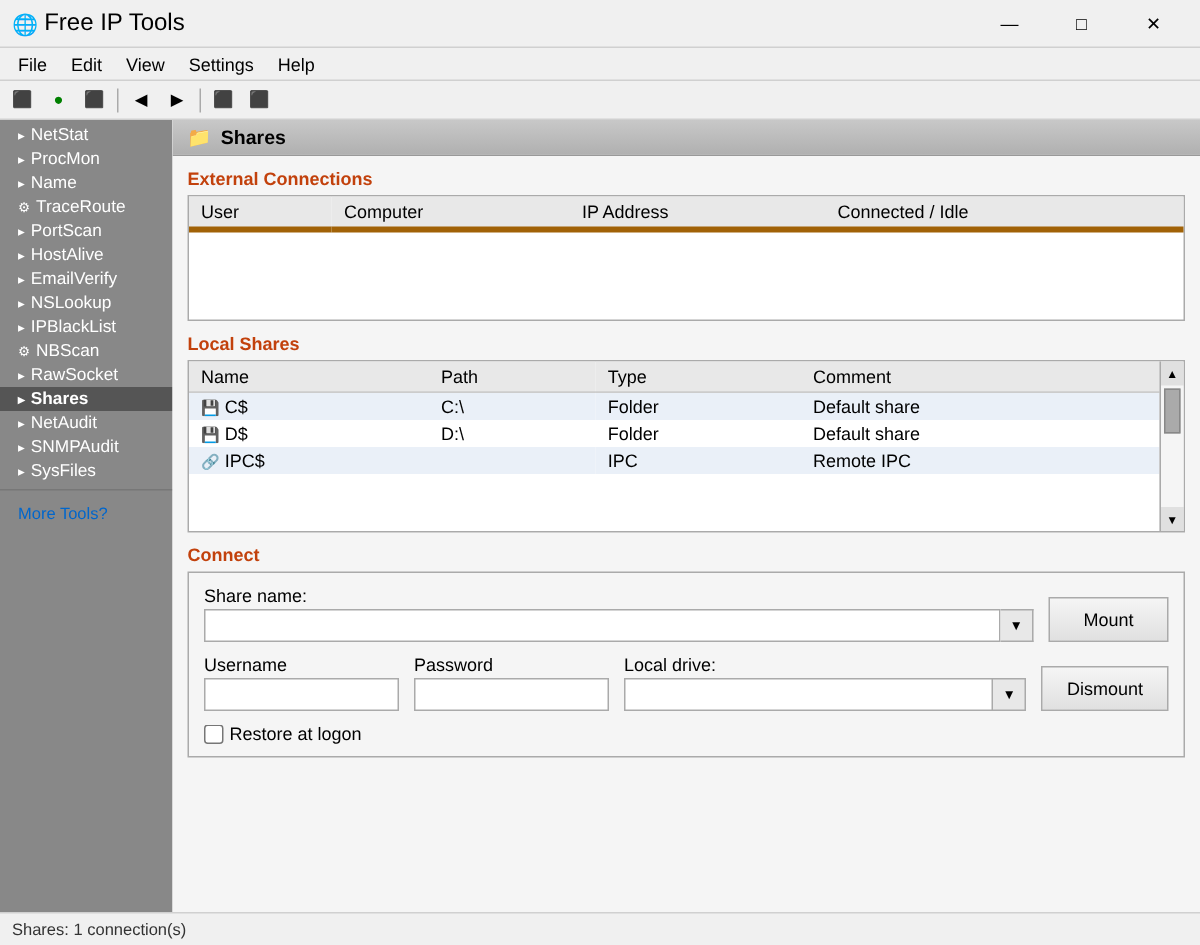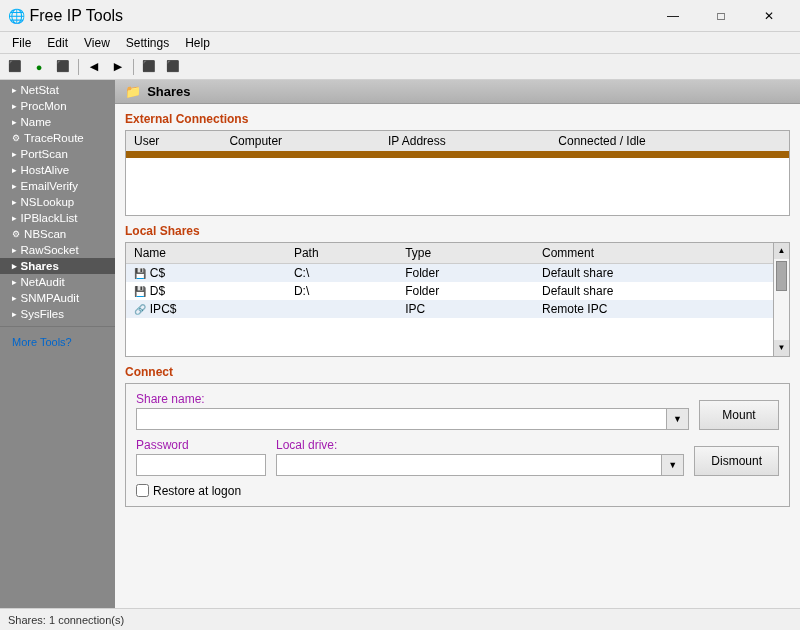--- a/index.html
+++ b/index.html
@@ -148,21 +148,21 @@
     .ext-table {
       width: 100%;
       border-collapse: collapse;
     }
     .ext-table th {
       text-align: left;
       padding: 3px 8px;
       font-weight: normal;
       font-size: 12px;
       background: #e8e8e8;
-      border-bottom: 7px solid #a16207;
+      border-bottom: 4px solid #a16207;
     }
     .ext-table td {
       padding: 3px 8px;
       font-size: 12px;
     }
     .ext-table-body {
       height: 60px;
     }
 
     
@@ -233,21 +233,21 @@
       gap: 10px;
       margin-bottom: 8px;
     }
     .form-group {
       display: flex;
       flex-direction: column;
       gap: 2px;
     }
     .form-label {
       font-size: 12px;
-      color: #a21caf;
+      color: #000000;
     }
     .form-input {
       border: 1px solid #aaa;
       background: white;
       font-size: 12px;
       padding: 2px 4px;
       height: 22px;
       outline: none;
     }
     .select-wrapper {
@@ -488,20 +488,24 @@
                 <div class="select-wrapper">
                   <button style="width:22px; height:22px; border:1px solid #aaa; border-left:none; background:#e8e8e8; cursor:pointer; font-size:9px;">▼</button>
                 </div>
               </div>
             </div>
             <button class="btn">Mount</button>
           </div>
 
           <div class="connect-row">
             <div class="form-group" style="width: 130px;">
+              <label class="form-label">Username</label>
+              <input type="text" class="form-input" style="width: 100%;" value="">
+            </div>
+            <div class="form-group" style="width: 130px;">
               <label class="form-label">Password</label>
               <input type="password" class="form-input" style="width: 100%;" value="">
             </div>
             <div class="form-group" style="flex:1;">
               <label class="form-label">Local drive:</label>
               <div style="display:flex; align-items:center;">
                 <input type="text" class="form-input" style="flex: 1 1 0%;" value="">
                 <div class="select-wrapper">
                   <button style="width:22px; height:22px; border:1px solid #aaa; border-left:none; background:#e8e8e8; cursor:pointer; font-size:9px;">▼</button>
                 </div>

